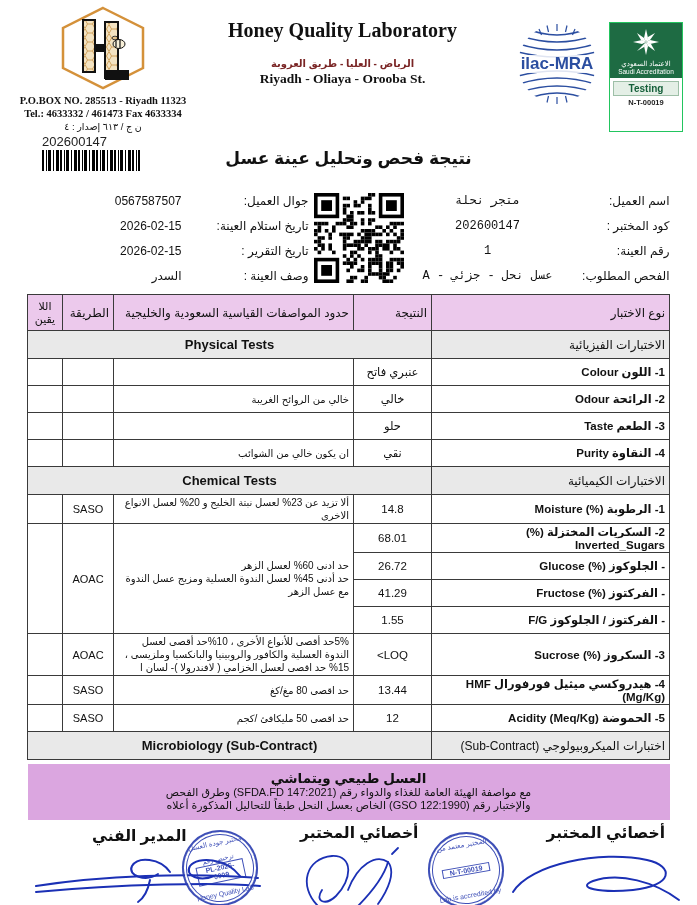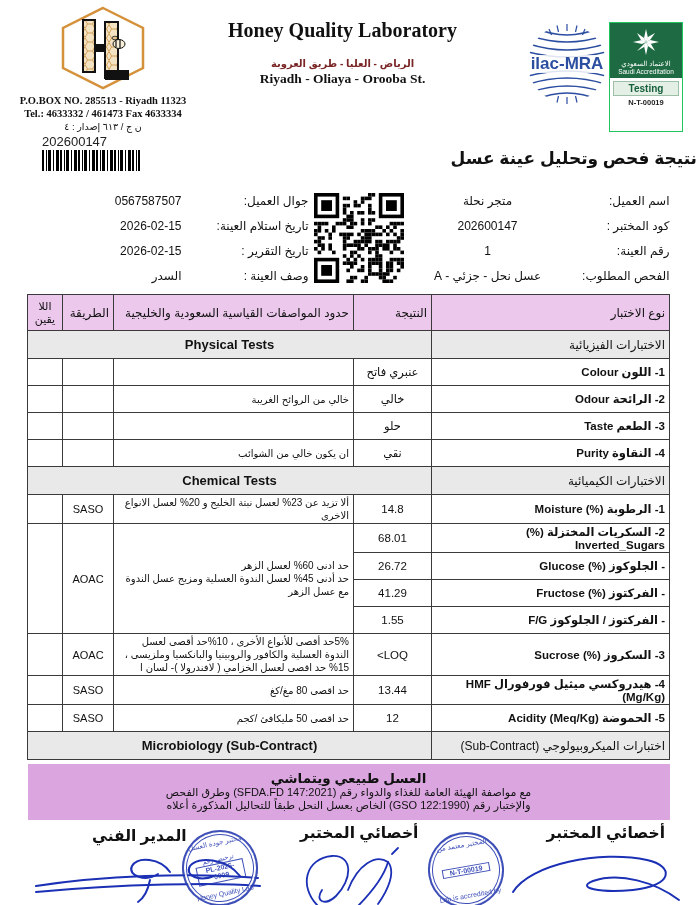--- a/index.html
+++ b/index.html
@@ -14,42 +14,42 @@
   
   .header { display:flex; padding:0 14px; }
   .logo-col { width:178px; text-align:center; }
   .logo-col .addr { font-family:"Liberation Serif","DejaVu Serif",serif; font-weight:bold; font-size:10.5px; line-height:1.25; }
   .logo-col .issue { font-size:9.5px; margin-top:1px; }
   .title-col { flex:1; text-align:center; padding-top:10px; }
   .title-ar { font-size:23px; font-weight:bold; letter-spacing:1px; }
   .title-en { font-family:"Liberation Serif","DejaVu Serif",serif; font-size:20px; font-weight:bold; margin-top:3px; }
   .addr-ar { font-size:10px; font-weight:bold; color:#7a2525; margin-top:16px; }
   .addr-en { font-family:"Liberation Serif","DejaVu Serif",serif; font-size:13.5px; font-weight:bold; margin-top:2px; }
-  .cert-col { width:190px; display:flex; gap:0; justify-content:flex-end; padding-top:16px; }
+  .cert-col { width:190px; display:flex; gap:10px; justify-content:flex-end; padding-top:16px; }
   .ilac-wrap { width:84px; height:84px; }
   .sa-badge { width:74px; border:1px solid #22c55e; background:#fff; text-align:center; font-size:7px; }
   .sa-top { background:#1e6b43; color:#fff; padding:4px 2px 3px; }
   .sa-top .ar { font-size:7px; margin-top:2px; }
   .sa-top .en { font-size:6.5px; }
   .sa-test { background:#e4efe6; margin:3px 3px 1px; border:1px solid #9dbfa7; color:#15603a; font-weight:bold; font-size:10px; padding:1px 0; }
   .sa-code { font-size:7.5px; font-weight:bold; padding:1px 0 3px; color:#222; }
 
   
   .title-row { position:relative; height:50px; margin-top:2px; }
   .barcode { position:absolute; left:42px; top:0; }
   .barcode-num { font-size:13px; color:#222; }
   .bars { width:98px; height:21px; margin-top:1px;
     background:repeating-linear-gradient(90deg,#000 0 2px,#fff 2px 4px,#000 4px 5px,#fff 5px 6px,#000 6px 9px,#fff 9px 11px,#000 11px 12px,#fff 12px 14px,#000 14px 17px,#fff 17px 18px); }
-  .report-title { font-weight:bold; font-size:17px; padding-top:14px; }
+  .report-title { text-align:center; font-weight:bold; font-size:17px; padding-top:14px; }
 
   
   .client { direction:rtl; display:grid; grid-template-columns:103px 158px 100px 127px 147px;
     grid-auto-rows:25px; width:642px; margin:4px auto 0; font-size:12px; align-items:center; }
   .client .lbl { text-align:right; }
-  .client .val-c { text-align:center; }
+  .client .val-c { text-align:center;font-family:Liberation Mono, monospace; }
   .client .val-l { text-align:right; padding-left:14px; }
   .qr-cell { grid-column:3; grid-row:1 / span 4; display:flex; justify-content:center; align-items:flex-start; }
 
   
   table.results { direction:rtl; width:642px; margin:6px auto 0; border-collapse:collapse; font-size:11px; table-layout:fixed; }
   .results th,.results td { border:1px solid #3a3a3a; padding:1px 4px; vertical-align:middle; }
   .results thead th { background:#ecc9ec; font-weight:normal; font-size:12px; height:36px; text-align:right; }
   .results thead th.ctr { text-align:center; padding:1px 2px; font-size:11px; }
   .sec td { background:#e9e9e9; height:28px; }
   .sec .ar { text-align:right; font-size:12px; }

